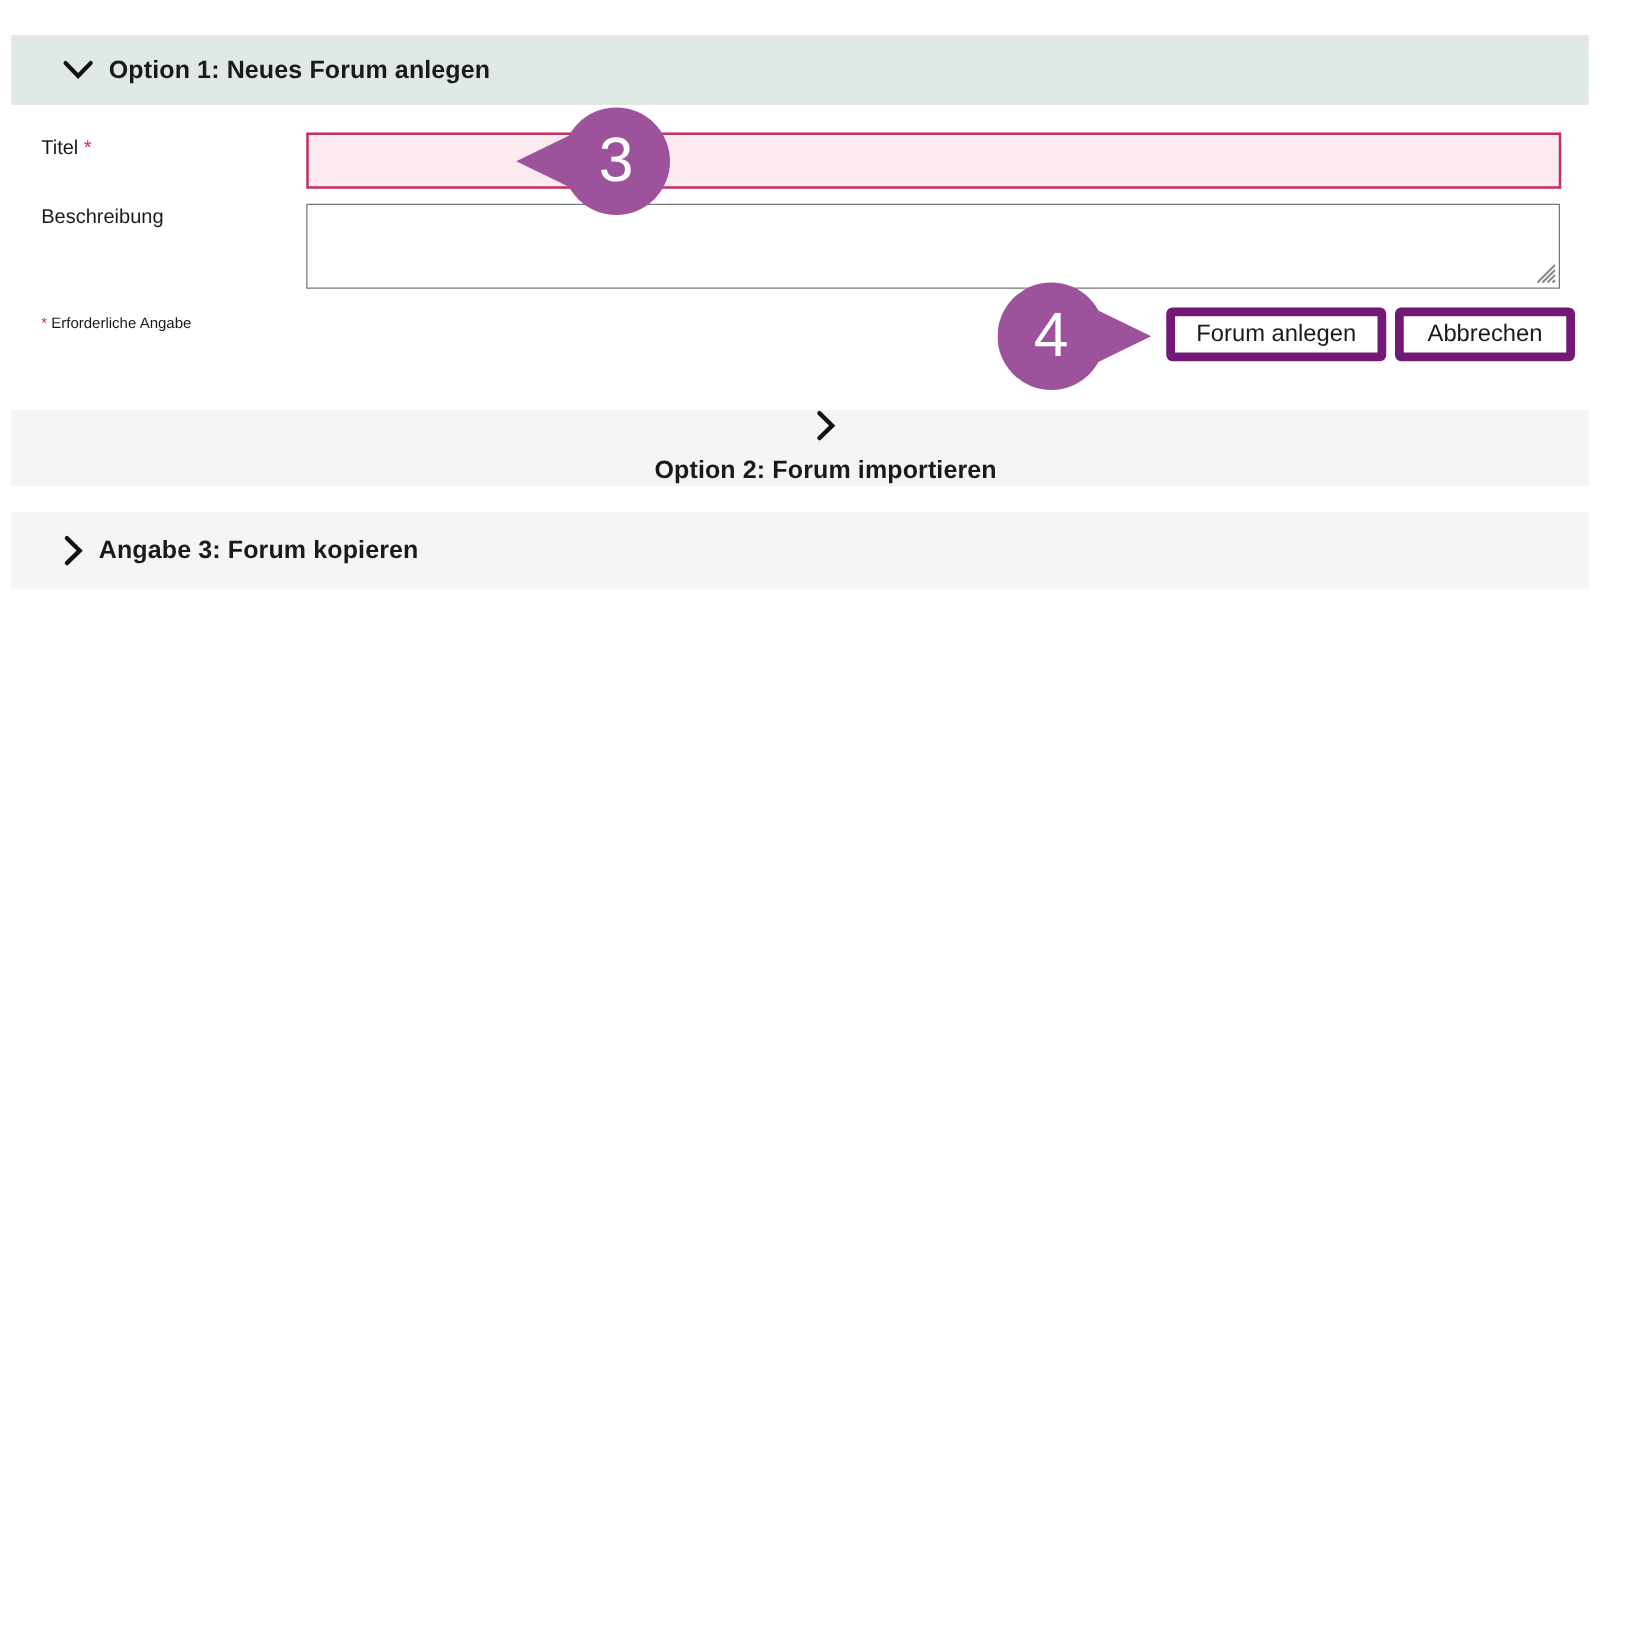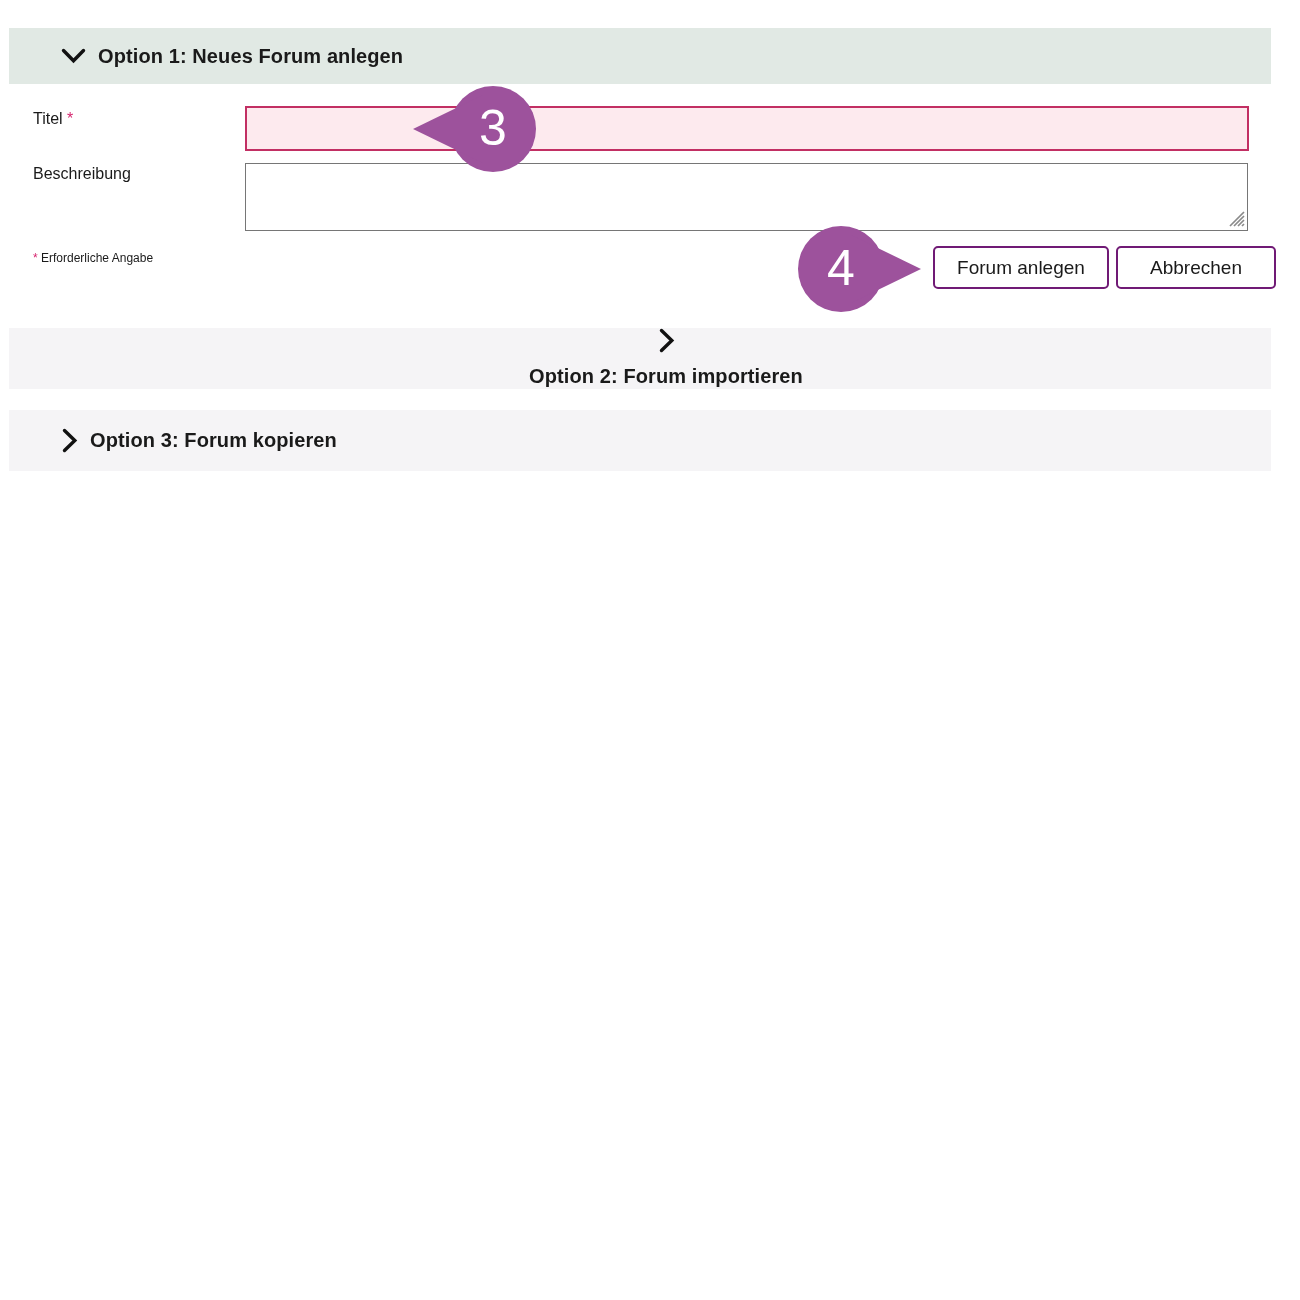--- a/index.html
+++ b/index.html
@@ -1,44 +1,44 @@
 <!DOCTYPE html>
 <html><head>
 <meta charset="utf-8">
 <style>
   html,body{margin:0;padding:0;background:#ffffff;}
   .canvas{position:relative;width:1300px;height:1300px;background:#ffffff;
           font-family:"Liberation Sans",sans-serif;color:#1a1a1a;overflow:hidden;}
 
   
   .section{position:absolute;left:9px;width:1262px;display:flex;align-items:center;
-           padding-left:52px;gap:12px;box-sizing:border-box;cursor:pointer;}
+           padding-left:41px;gap:12px;box-sizing:border-box;cursor:pointer;}
   .section.open{background:#e1e9e4;}
   .section.closed{background:#f5f4f6;}
   .section-title{font-size:20px;font-weight:700;letter-spacing:.1px;}
   .chev{display:flex;align-items:center;}
   .chev svg{stroke:#111;stroke-width:3.4;fill:none;stroke-linecap:round;stroke-linejoin:miter;}
 
   
   .flabel{position:absolute;left:33px;font-size:16px;}
   .req{color:#d6246e;}
   .title-input{position:absolute;left:245px;top:106px;width:1004px;height:45px;
                box-sizing:border-box;border:2px solid #c22f63;background:#fdeaee;
                font:18px "Liberation Sans",sans-serif;padding:0 10px;outline:none;}
   .desc-textarea{position:absolute;left:245px;top:163px;width:1003px;height:68px;
                  box-sizing:border-box;border:1px solid #767676;background:#fff;resize:none;
                  font:17px "Liberation Sans",sans-serif;padding:6px 10px;outline:none;}
   .grip{position:absolute;left:1226px;top:208px;pointer-events:none;}
   .grip svg{stroke:#8a8a8a;stroke-width:1.7;fill:none;}
   .note{position:absolute;left:33px;top:251px;font-size:12px;}
 
-  .btn{position:absolute;top:246px;height:43px;background:#fff;border:2px solid #701a75;
+  .btn{position:absolute;top:246px;height:43px;background:#fff;border:7px solid #701a75;
        border-radius:5px;font:19px "Liberation Sans",sans-serif;color:#1a1a1a;cursor:pointer;}
   .btn-submit{left:933px;width:176px;}
-  .btn-cancel{left:1116px;width:160px;}
+  .btn-cancel{left:1116px;width:144px;}
 
   
   .balloon{position:absolute;width:125px;height:90px;z-index:5;pointer-events:none;}
   .balloon svg{display:block;}
   .balloon svg *{fill:#9d529c;}
   .balloon.flip svg{transform:scaleX(-1);}
   .bnum{position:absolute;top:-2px;width:86px;height:92px;display:flex;align-items:center;
         justify-content:center;color:#fff;font-size:50px;font-weight:400;}
 </style>
 </head>
@@ -79,21 +79,21 @@
     </span>
     <span class="section-title">Option 2: Forum importieren</span>
   </div>
 
   <div class="section closed" style="top:410px;height:61px;">
     <span class="chev">
       <svg width="17" height="25" viewBox="0 0 17 25">
           <path d="M3.5 2.5 L13.8 12.5 L3.5 22.5"></path>
         </svg>
     </span>
-    <span class="section-title">Option 3: Forum kopieren</span>
+    <span class="section-title">Angabe 3: Forum kopieren</span>
   </div>
 
   <div class="balloon" style="left:411px;top:84px;">
     <svg width="125" height="90" viewBox="0 0 125 90">
       <circle cx="82" cy="45" r="43"></circle>
       <path d="M2 45 L72 11 L72 79 Z"></path>
     </svg>
     <span class="bnum" style="left:39px;">3</span>
   </div>
 

